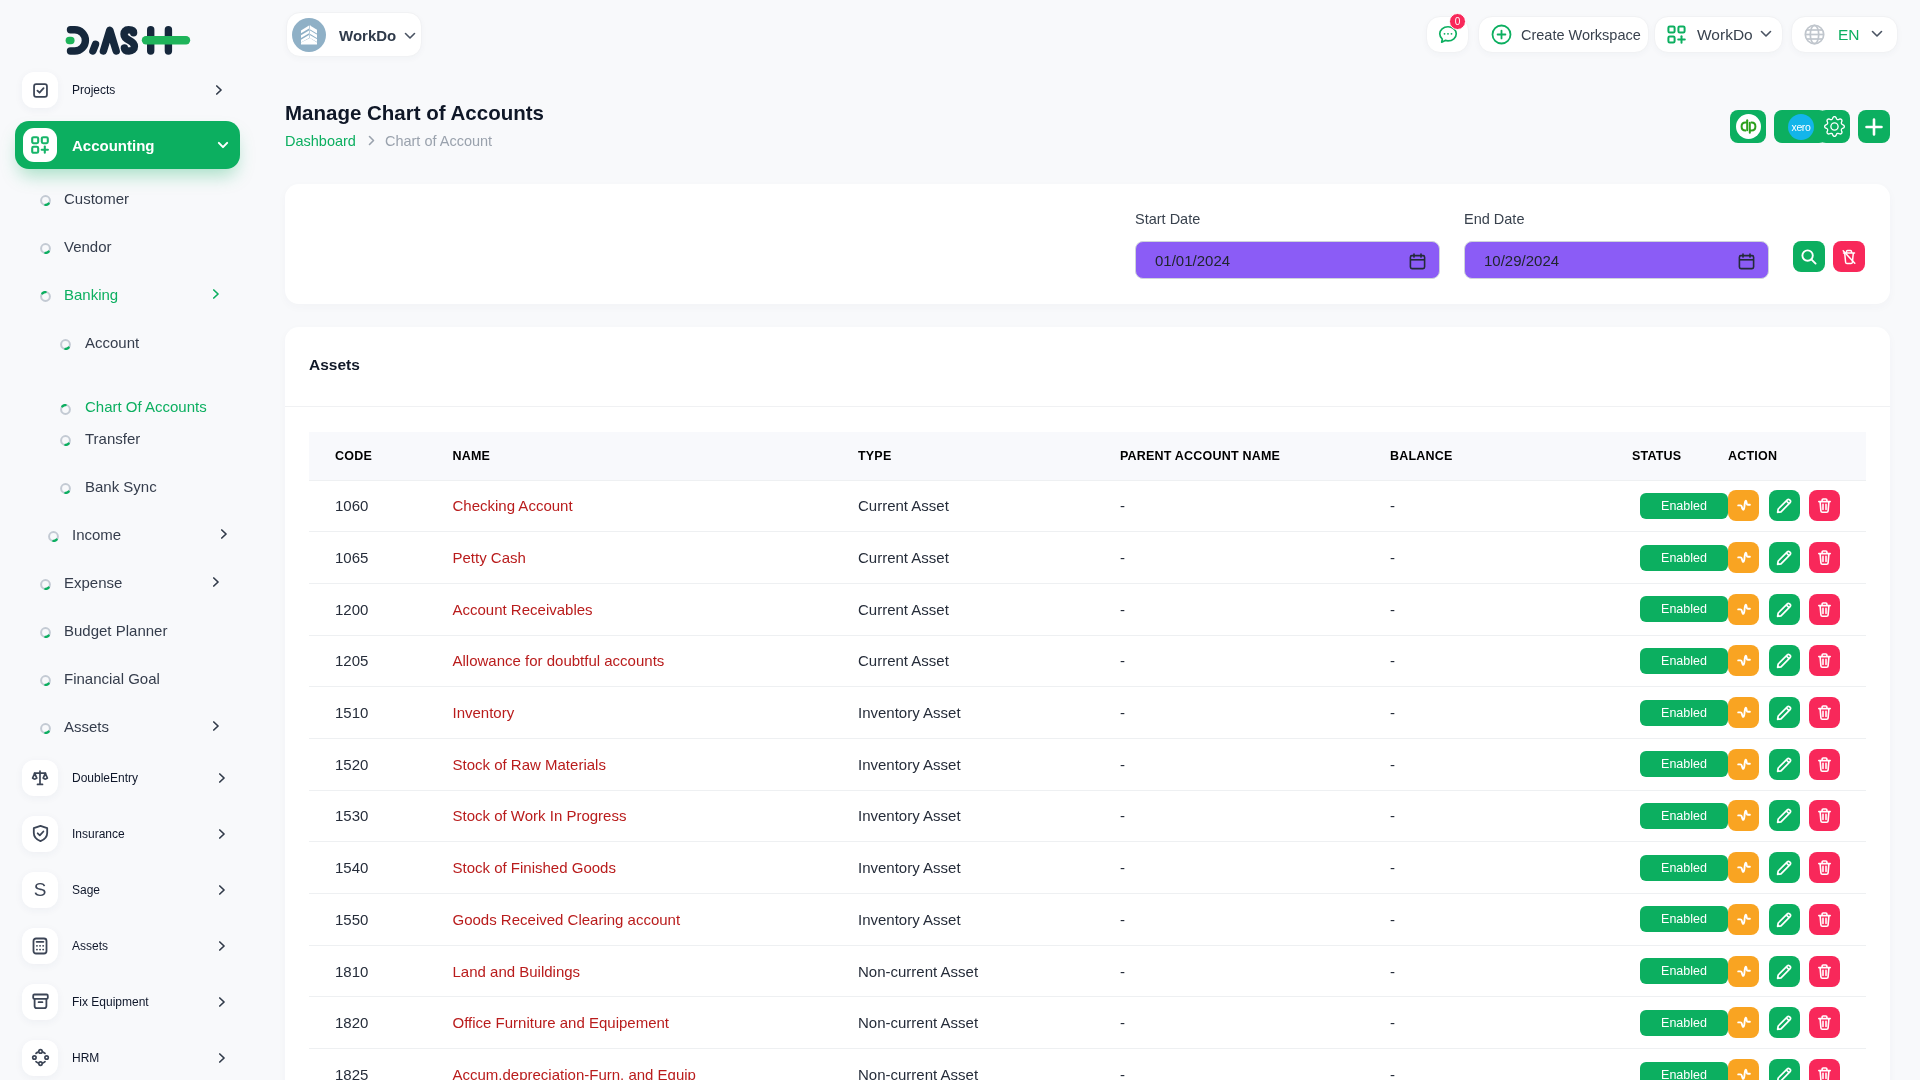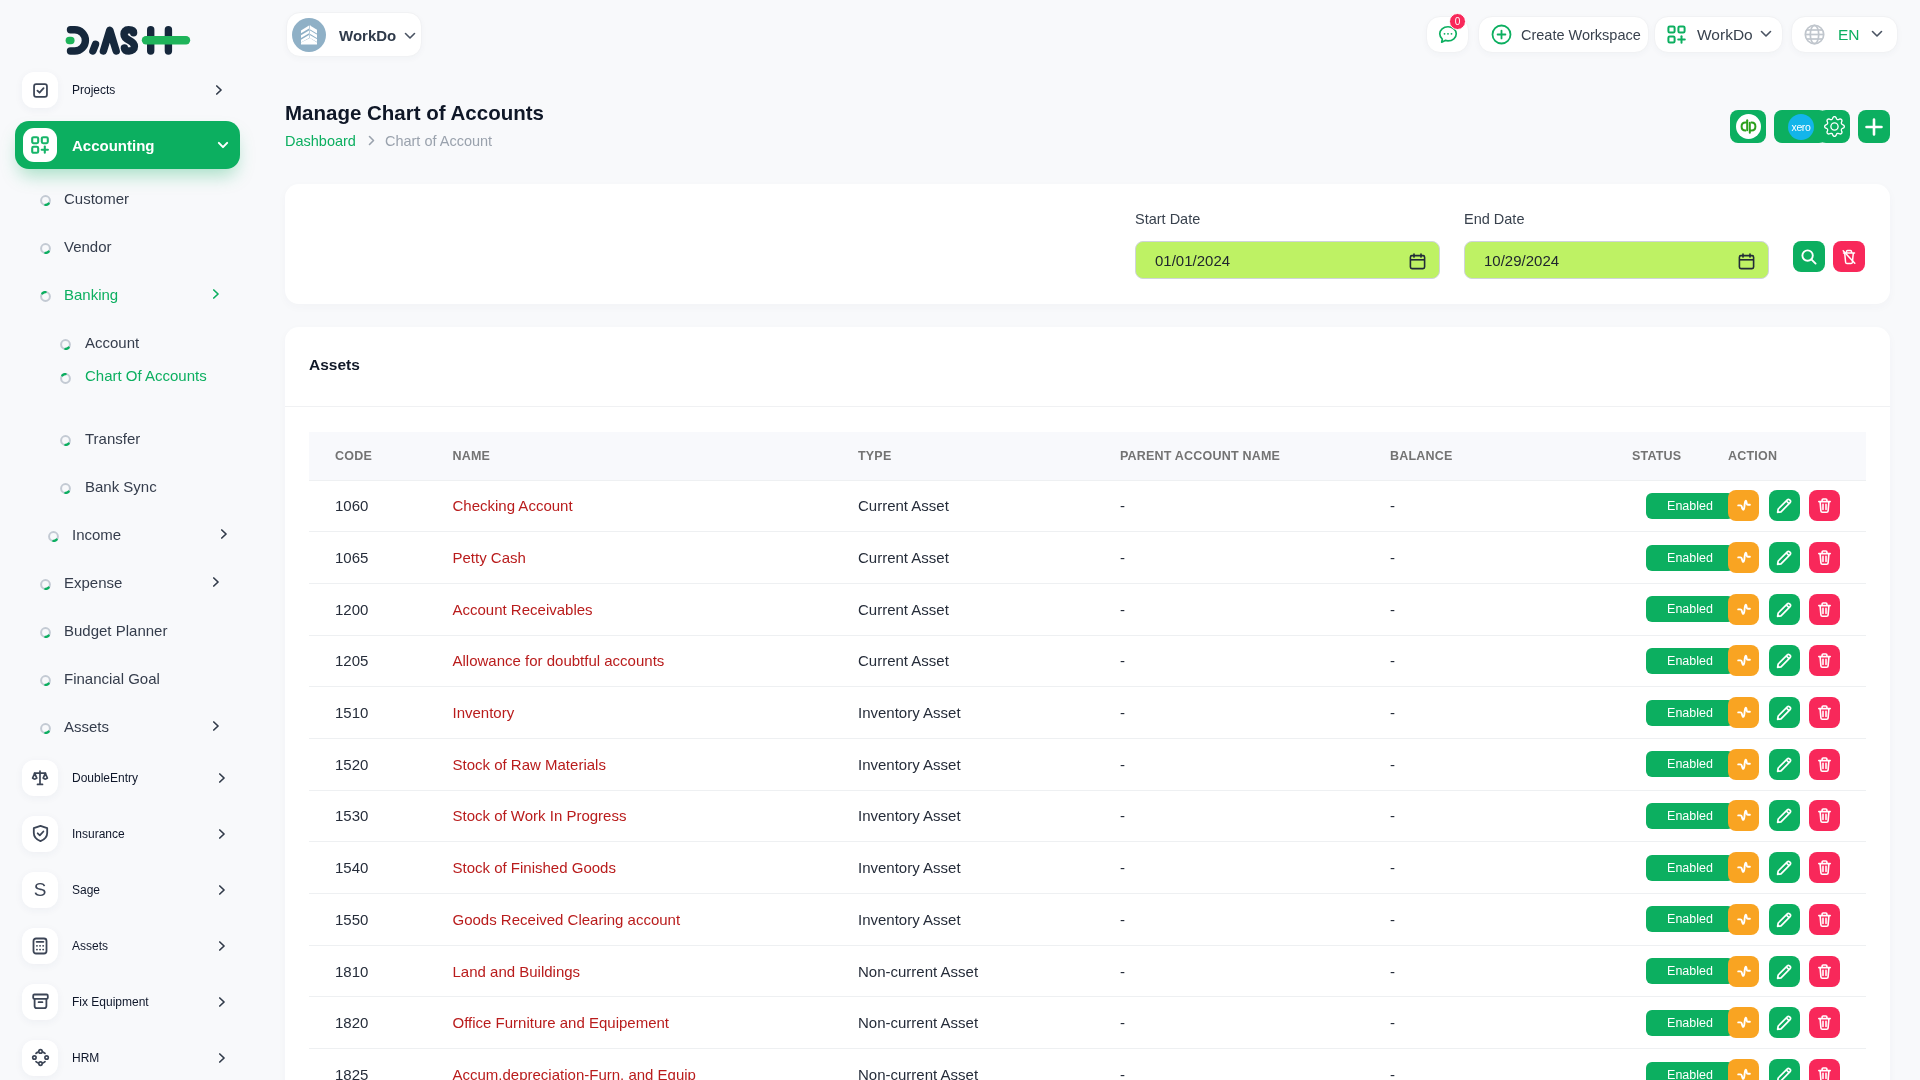--- a/index.html
+++ b/index.html
@@ -27,41 +27,41 @@
 
 
 #title { position:absolute; left:285px; top:101px; font-size:20.5px; font-weight:bold; color:#0f1727; }
 #crumb { position:absolute; left:285px; top:133px; font-size:14.5px; color:#9aa2ad; }
 #crumb .bc { color:#0caf60; }
 .hbtn { position:absolute; top:110px; height:33px; background:#0caf60; border-radius:8px; display:flex; align-items:center; justify-content:center; }
 
 
 #fcard { position:absolute; left:285px; top:184px; width:1605px; height:120px; background:#fff; border-radius:14px; box-shadow:0 3px 10px rgba(50,60,80,.03); }
 .flabel { position:absolute; top:27px; font-size:14.5px; color:#39424e; }
-.finput { position:absolute; top:57px; width:305px; height:38px; border:1px solid #cfd4da; border-radius:8px; background:#bef264; font-size:15px; color:#20262e; display:flex; align-items:center; padding-left:19px; }
+.finput { position:absolute; top:57px; width:305px; height:38px; border:1px solid #cfd4da; border-radius:8px; background:#8b5cf6; font-size:15px; color:#20262e; display:flex; align-items:center; padding-left:19px; }
 .finput svg { position:absolute; right:13px; top:11px; }
 .fbtn { position:absolute; top:57px; width:32px; height:31px; border-radius:8px; display:flex; align-items:center; justify-content:center; }
 
 
 #acard { position:absolute; left:285px; top:327px; width:1605px; height:900px; background:#fff; border-radius:14px; box-shadow:0 3px 10px rgba(50,60,80,.03); }
 #acard h2 { position:absolute; left:24px; top:29px; font-size:15.5px; font-weight:bold; color:#101828; }
 #acard .hline { position:absolute; left:0; top:79px; width:1605px; height:1px; background:#f0f1f3; }
 table { position:absolute; left:24px; top:105px; width:1557px; border-collapse:collapse; table-layout:fixed; }
-thead th { background:#f8f9fc; height:48px; font-size:12.5px; color:#737373; text-align:left; font-weight:bold; letter-spacing:.2px; }
+thead th { background:#f8f9fc; height:48px; font-size:12.5px; color:#000000; text-align:left; font-weight:bold; letter-spacing:.2px; }
 tbody td { height:51.7px; border-top:1px solid #eef0f2; font-size:15px; color:#262d3a; }
 th, td { padding:0; }
 td .lnk { color:#b91c1c; }
 .c1 { width:143.5px; padding-left:26px; }
 .c2 { width:405.5px; }
 .c3 { width:262px; }
 .c4 { width:270px; }
 .c5 { width:242px; }
 .c6 { width:96px; }
 .c7 { width:138px; }
-.badge { display:inline-block; margin-left:14px; width:88px; height:26px; line-height:26px; background:#0caf60; color:#fff; border-radius:6px; font-size:12.5px; text-align:center; }
+.badge { display:inline-block; margin-left:8px; width:88px; height:26px; line-height:26px; background:#0caf60; color:#fff; border-radius:6px; font-size:12.5px; text-align:center; }
 .act { display:flex; gap:9.5px; }
 .abtn { width:31px; height:31px; border-radius:8px; display:flex; align-items:center; justify-content:center; }
 .orange { background:#f9a422; }
 .agreen { background:#0caf60; }
 .pink { background:#f8285a; }
 </style>
 </head>
 <body>
 
 <svg class="abs" style="left:0;top:0" width="220" height="70" viewBox="0 0 220 70">
@@ -136,21 +136,21 @@
       </svg>
     </div>
 
   <div class="subitem lvl2" style="top:329.5px;">
       <span class="dot"><svg width="11" height="11" viewBox="0 0 11 11">
           <circle cx="5.5" cy="5.5" r="4.4" fill="none" stroke="#c3cad3" stroke-width="2"></circle>
           <path d="M8.6 8.6 A4.4 4.4 0 0 1 5.5 9.9" fill="none" stroke="#0caf60" stroke-width="2.4" stroke-linecap="round"></path>
         </svg></span>
       <span class="lbl">Account</span>
     </div>
-  <div class="subitem lvl2" style="top:363px;">
+  <div class="subitem lvl2" style="top:394px;">
       <span class="dot"><svg width="11" height="11" viewBox="0 0 11 11">
           <circle cx="5.5" cy="5.5" r="4.4" fill="none" stroke="#c3cad3" stroke-width="2"></circle>
           <path d="M2.4 2.4 A4.4 4.4 0 0 1 5.5 1.1" fill="none" stroke="#0caf60" stroke-width="2.4" stroke-linecap="round"></path>
         </svg></span>
       <span class="lbl green">Chart Of Accounts</span>
     </div>
   <div class="subitem lvl2" style="top:425.5px;">
       <span class="dot"><svg width="11" height="11" viewBox="0 0 11 11">
           <circle cx="5.5" cy="5.5" r="4.4" fill="none" stroke="#c3cad3" stroke-width="2"></circle>
           <path d="M8.6 8.6 A4.4 4.4 0 0 1 5.5 9.9" fill="none" stroke="#0caf60" stroke-width="2.4" stroke-linecap="round"></path>

